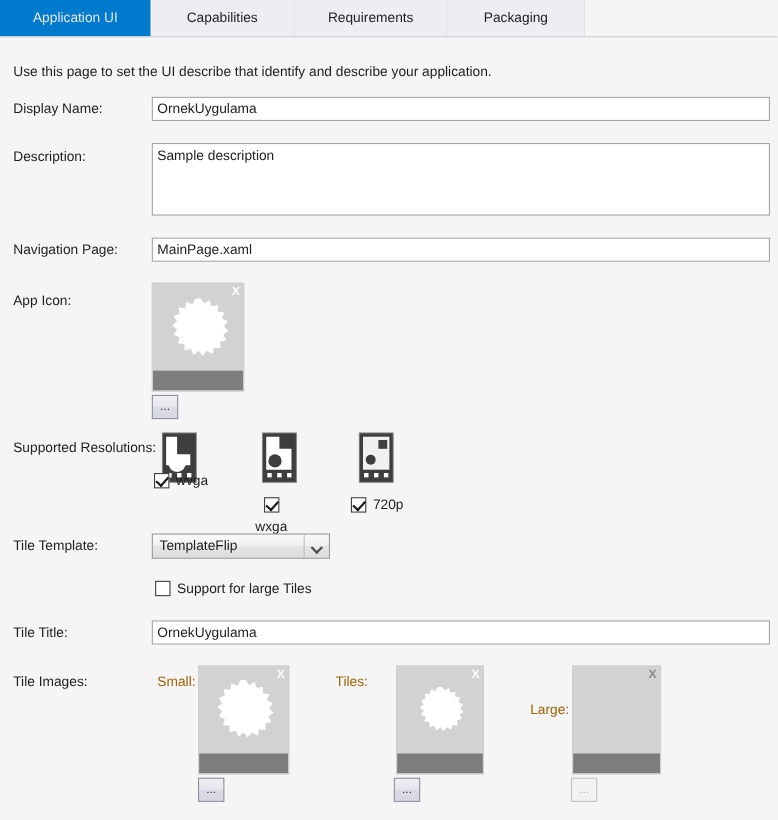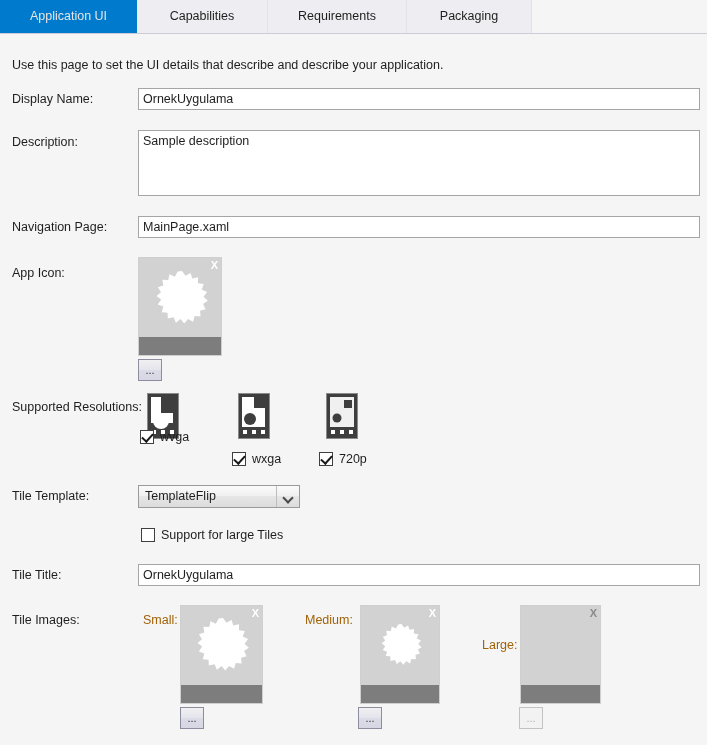--- a/index.html
+++ b/index.html
@@ -235,21 +235,21 @@
 <body>
 
 <div class="tabstrip">
   <div class="tab t0 active">Application UI</div>
   <div class="tab t2">Requirements</div>
   <div class="tab t1">Capabilities</div>
   <div class="tab t3">Packaging</div>
   <div class="tabfill"></div>
 </div>
 
-<div class="intro">Use this page to set the UI details that describe and describe your application.</div>
+<div class="intro">Use this page to set the UI describe that identify and describe your application.</div>
 
 <div class="lbl" style="top:92px">Display Name:</div>
 <input class="tbox single" style="top: 88px;" type="text" value="OrnekUygulama">
 
 <div class="lbl" style="top:135px">Description:</div>
 <textarea class="tbox multi" style="top: 130px;">Sample description</textarea>
 
 <div class="lbl" style="top:220px">Navigation Page:</div>
 <input class="tbox single" style="top: 216px;" type="text" value="MainPage.xaml">
 
@@ -294,21 +294,21 @@
     <rect x="5" y="37" width="4" height="4" fill="#ffffff"></rect>
     <rect x="14" y="37" width="4" height="4" fill="#ffffff"></rect>
     <rect x="23" y="37" width="4" height="4" fill="#ffffff"></rect>
   </svg>
 </div>
 
 <div class="chkrow" style="left:140px; top:430px;justify-content:space-between;">
   <span class="chk checked"></span>
   <span class="chklabel">wvga</span>
 </div>
-<div class="chkrow" style="left:232px; top:452px;">
+<div class="chkrow" style="left:232px; top:452px;flex-direction:column;">
   <span class="chk checked"></span>
   <span class="chklabel">wxga</span>
 </div>
 <div class="chkrow" style="left:319px; top:452px;">
   <span class="chk checked"></span>
   <span class="chklabel">720p</span>
 </div>
 
 <div class="lbl" style="top:489px">Tile Template:</div>
 <div class="combo">
@@ -327,21 +327,21 @@
 <div class="lbl" style="top:613px">Tile Images:</div>
 
 <div class="sublabel" style="left:143px; top:613px;">Small:</div>
 <div class="preview" style="left:180px; top:605px; width:83px; height:99px;">
   <div class="starburst" style="left:13px; top:12px; width:58px; height:58px;"></div>
   <div class="footbar" style="height:18px;"></div>
   <div class="clearx">X</div>
 </div>
 <button class="browsebtn" style="left:180px; top:707px;">...</button>
 
-<div class="sublabel" style="left:305px; top:613px;">Medium:</div>
+<div class="sublabel" style="left:305px; top:613px;">Tiles:</div>
 <div class="preview" style="left:360px; top:605px; width:80px; height:99px;">
   <div class="starburst" style="left:18px; top:18px; width:45px; height:45px;"></div>
   <div class="footbar" style="height:18px;"></div>
   <div class="clearx">X</div>
 </div>
 <button class="browsebtn" style="left:358px; top:707px;">...</button>
 
 <div class="sublabel" style="left:482px; top:613px;margin-top:25px;">Large:</div>
 <div class="preview empty" style="left:520px; top:605px; width:81px; height:99px;">
   <div class="footbar" style="height:18px;"></div>

